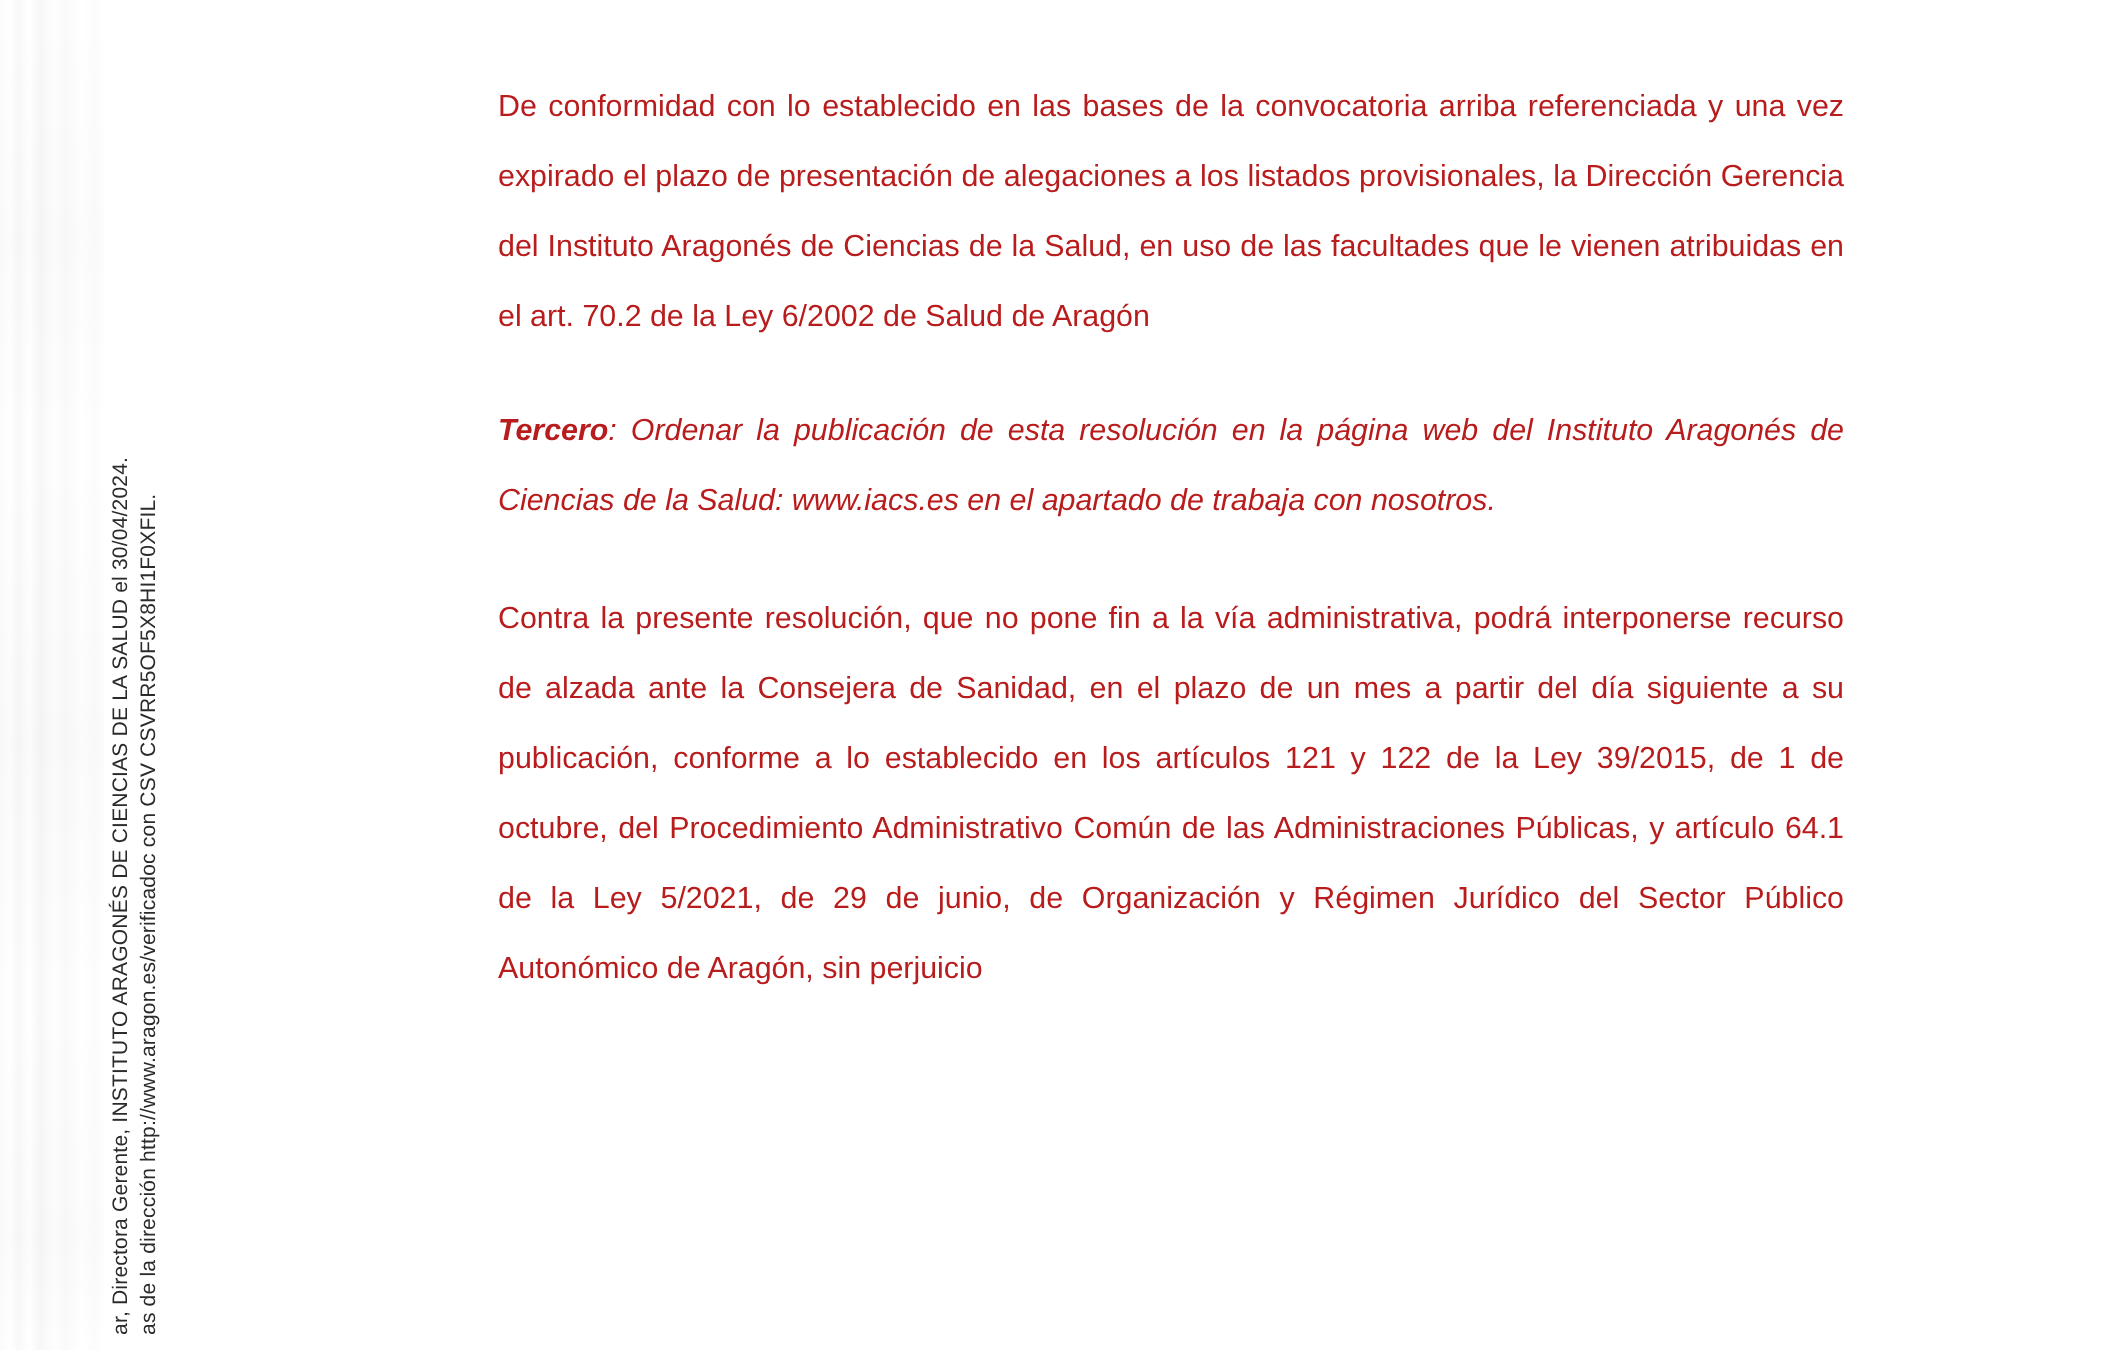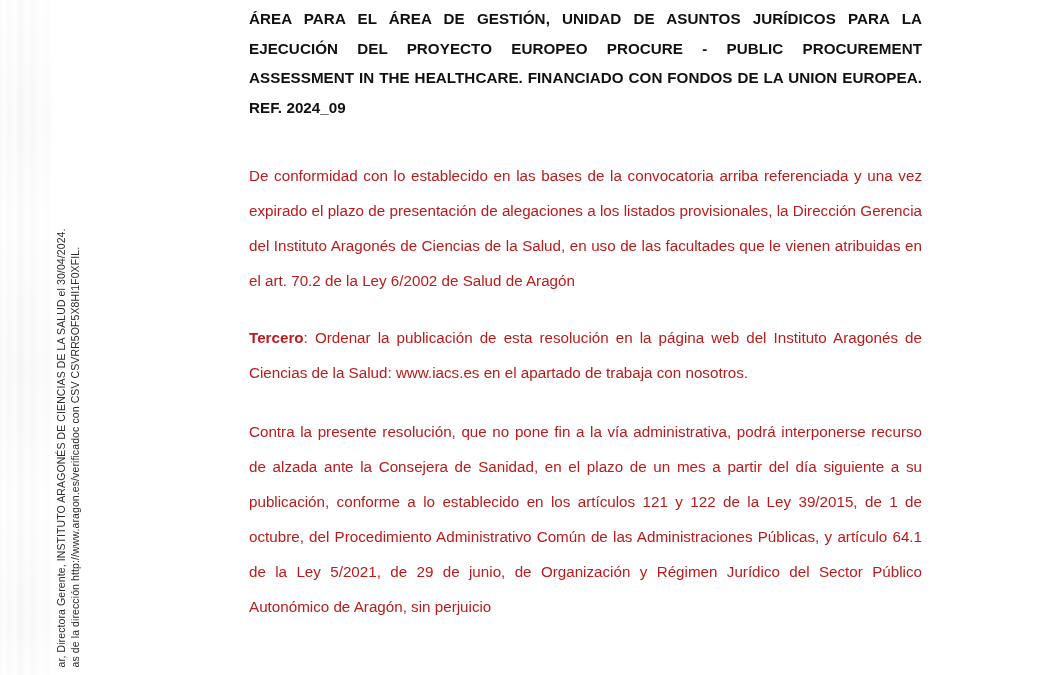--- a/index.html
+++ b/index.html
@@ -109,42 +109,41 @@
     text-align-last: left;
     margin: 0;
     color: #b91c1c;
   }
 
   .para b { font-weight: bold; }
 
   #p-intro   { margin-top: 36px; }
   #p-resuelve{ margin-top: 22px; }
   #p-primero { margin-top: 18px; }
-  #p-tercero { margin-top: 22px; }
+  #p-tercero { margin-top: 22px; font-style: italic; }
   #p-contra  { margin-top: 24px; }
 
   
   #p-contra { }
 </style>
 </head>
 <body>
 
 <div id="page">
 
   <div id="paper-texture"></div>
   <div id="paper-texture-2"></div>
 
   <div id="sidebar-stamp">
     <div class="stamp-line" id="stamp-line-1">ar, Directora Gerente, INSTITUTO ARAGONÉS DE CIENCIAS DE LA SALUD el 30/04/2024.</div>
     <div class="stamp-line" id="stamp-line-2">as de la dirección http://www.aragon.es/verificadoc con CSV CSVRR5OF5X8HI1F0XFIL.</div>
   </div>
 
   <div id="doc-column">
 
-    <h1 class="heading" id="doc-heading">ÁREA PARA EL ÁREA DE GESTIÓN, UNIDAD DE ASUNTOS JURÍDICOS PARA LA EJECUCIÓN DEL PROYECTO EUROPEO PROCURE - PUBLIC PROCUREMENT ASSESSMENT IN THE HEALTHCARE. FINANCIADO CON FONDOS DE LA UNION EUROPEA. REF. 2024_09</h1>
 
     <p class="para" id="p-intro">De conformidad con lo establecido en las bases de la convocatoria arriba referenciada y una vez expirado el plazo de presentación de alegaciones a los listados provisionales, la Dirección Gerencia del Instituto Aragonés de Ciencias de la Salud, en uso de las facultades que le vienen atribuidas en el art. 70.2 de la Ley 6/2002 de Salud de Aragón</p>
 
 
 
     <p class="para" id="p-tercero">
       <b>Tercero</b><span>: Ordenar la publicación de esta resolución en la página web del Instituto Aragonés de Ciencias de la Salud: www.iacs.es en el apartado de trabaja con nosotros.</span>
     </p>
 
     <p class="para" id="p-contra">Contra la presente resolución, que no pone fin a la vía administrativa, podrá interponerse recurso de alzada ante la Consejera de Sanidad, en el plazo de un mes a partir del día siguiente a su publicación, conforme a lo establecido en los artículos 121 y 122 de la Ley 39/2015, de 1 de octubre, del Procedimiento Administrativo Común de las Administraciones Públicas, y artículo 64.1 de la Ley 5/2021, de 29 de junio, de Organización y Régimen Jurídico del Sector Público Autonómico de Aragón, sin perjuicio</p>

